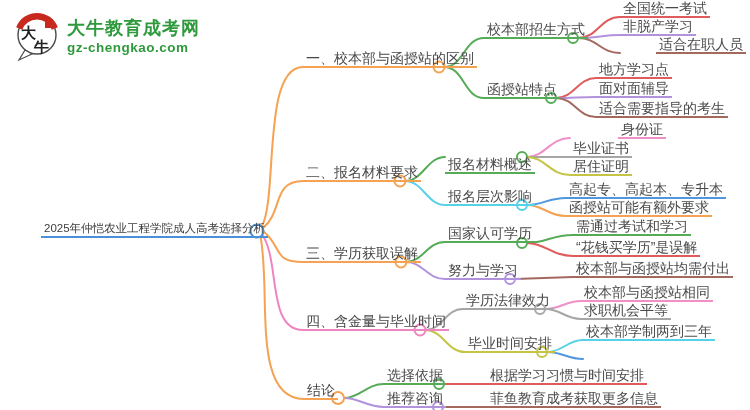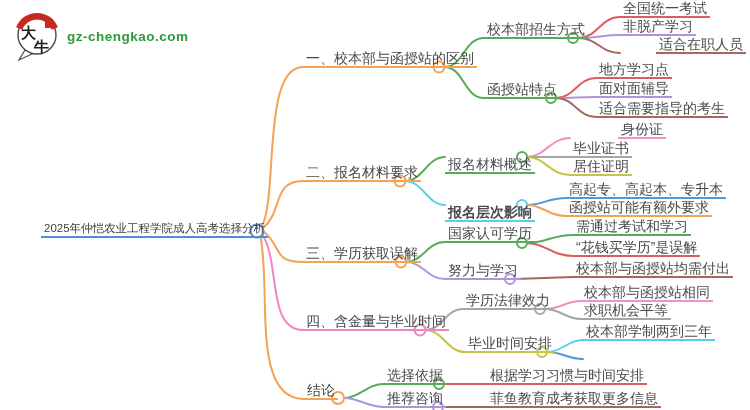--- a/index.html
+++ b/index.html
@@ -86,20 +86,21 @@
   <div class="logo">
     <svg width="46" height="52" viewBox="0 0 46 52">
       <circle cx="23" cy="25" r="19" fill="#ffffff" stroke="#4a4a4a" stroke-width="1.4"></circle>
       <path d="M 5.2,18.5 A 19,19 0 0 1 40.8,18.5" fill="none" stroke="#c8291f" stroke-width="6.5"></path>
       <path d="M 11,40 L 5,50 L 18,44 Z" fill="#ffffff" stroke="#4a4a4a" stroke-width="1.2"></path>
       <rect x="31" y="9" width="8" height="9" fill="#c8291f"></rect>
       <text x="7" y="28" font-size="15" font-weight="bold" fill="#222222">大</text>
       <text x="20" y="42" font-size="15" font-weight="bold" fill="#222222">牛</text>
     </svg>
     <div class="logo-text">
+      <div class="cn">大牛教育成考网</div>
       <div class="en">gz-chengkao.com</div>
     </div>
   </div>
 
   <div class="lbl root" style="left: 41px; top: 220px; border-bottom-color: rgb(74, 144, 217);">2025年仲恺农业工程学院成人高考选择分析</div>
 
   <div class="lbl branch" style="left: 303px; top: 50px; border-bottom-color: rgb(245, 162, 82);">一、校本部与函授站的区别</div>
   <div class="lbl" style="left: 484px; top: 21px; border-bottom-color: rgb(86, 171, 87);">校本部招生方式</div>
   <div class="lbl" style="left: 620px; top: 0px; border-bottom-color: rgb(224, 91, 91);">全国统一考试</div>
   <div class="lbl" style="left: 620px; top: 18px; border-bottom-color: rgb(177, 147, 221);">非脱产学习</div>
@@ -107,21 +108,21 @@
   <div class="lbl" style="left: 484px; top: 81px; border-bottom-color: rgb(86, 171, 87);">函授站特点</div>
   <div class="lbl" style="left: 596px; top: 61px; border-bottom-color: rgb(224, 91, 91);">地方学习点</div>
   <div class="lbl" style="left: 596px; top: 80px; border-bottom-color: rgb(177, 147, 221);">面对面辅导</div>
   <div class="lbl" style="left: 596px; top: 100px; border-bottom-color: rgb(163, 104, 94);">适合需要指导的考生</div>
 
   <div class="lbl branch" style="left: 303px; top: 164px; border-bottom-color: rgb(245, 162, 82);">二、报名材料要求</div>
   <div class="lbl" style="left: 445px; top: 156px; border-bottom-color: rgb(86, 171, 87);">报名材料概述</div>
   <div class="lbl" style="left: 570px; top: 121px; border-bottom-color: rgb(240, 143, 200); margin-left: 48px;">身份证</div>
   <div class="lbl" style="left: 570px; top: 140px; border-bottom-color: rgb(166, 166, 166);">毕业证书</div>
   <div class="lbl" style="left: 570px; top: 158px; border-bottom-color: rgb(198, 196, 69);">居住证明</div>
-  <div class="lbl" style="left: 445px; top: 204px; border-bottom-color: rgb(85, 209, 232); font-weight: bold;">报名层次影响</div>
+  <div class="lbl" style="left: 445px; top: 188px; border-bottom-color: rgb(85, 209, 232);">报名层次影响</div>
   <div class="lbl" style="left: 566px; top: 181px; border-bottom-color: rgb(79, 151, 224);">高起专、高起本、专升本</div>
   <div class="lbl" style="left: 566px; top: 199px; border-bottom-color: rgb(245, 162, 82);">函授站可能有额外要求</div>
 
   <div class="lbl branch" style="left: 303px; top: 245px; border-bottom-color: rgb(245, 162, 82);">三、学历获取误解</div>
   <div class="lbl" style="left: 445px; top: 225px; border-bottom-color: rgb(86, 171, 87);">国家认可学历</div>
   <div class="lbl" style="left: 573px; top: 218px; border-bottom-color: rgb(86, 171, 87);">需通过考试和学习</div>
   <div class="lbl" style="left: 573px; top: 239px; border-bottom-color: rgb(224, 91, 91);">“花钱买学历”是误解</div>
   <div class="lbl" style="left: 445px; top: 262px; border-bottom-color: rgb(177, 147, 221);">努力与学习</div>
   <div class="lbl" style="left: 573px; top: 260px; border-bottom-color: rgb(163, 104, 94);">校本部与函授站均需付出</div>
 

